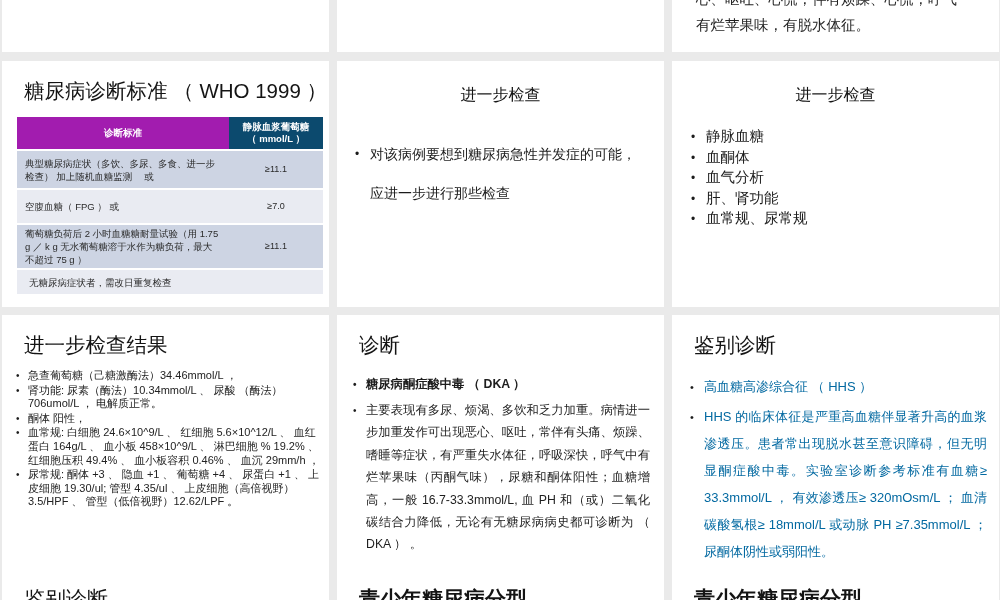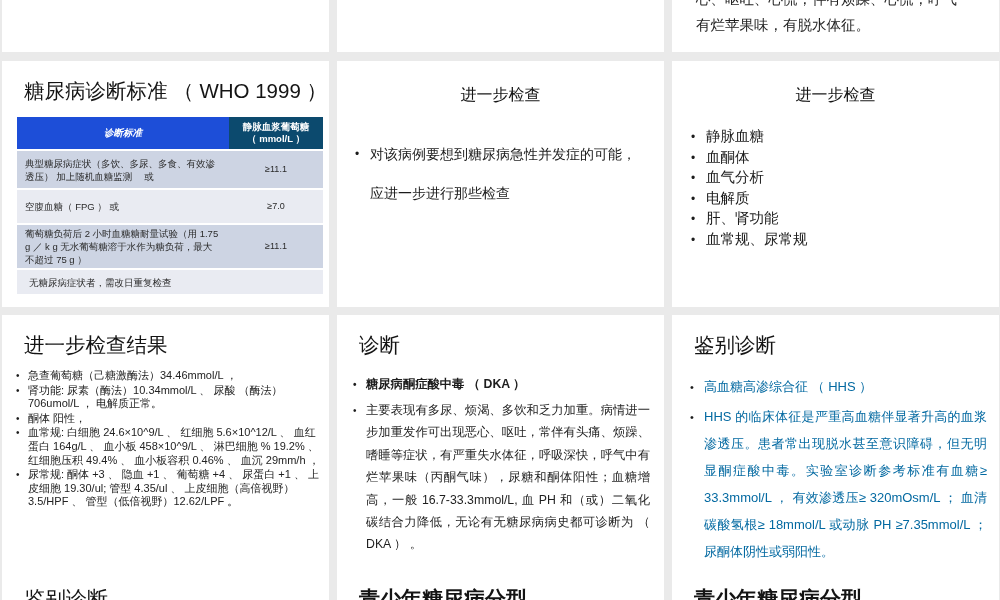--- a/index.html
+++ b/index.html
@@ -43,21 +43,21 @@
   }
   .diag-table td,.diag-table th{
     padding:2px 8px;vertical-align:middle;box-sizing:border-box;
     border-bottom:2px solid #ffffff;
   }
   .diag-table .col-main{width:212px;}
   .diag-table th{
     color:#ffffff;font-size:9.5px;font-weight:bold;text-align:center;height:33px;
     line-height:12px;
   }
-  .th-left{background:#1d4ed8;font-style:italic;}
+  .th-left{background:#a21caf;}
   .th-right{background:#0c4a6e;white-space:pre-line;}
   .diag-table td{font-size:9.5px;line-height:13px;color:#2a2a2a;}
   .diag-table td.val{text-align:center;font-size:9px;}
   .row-dark td{background:#cdd4e3;}
   .row-light td{background:#e9ebf2;}
   .h-r0 td{height:39px;}
   .h-r1 td{height:35px;}
   .h-r2 td{height:44px;}
   .h-r3 td{height:26px;padding-left:12px;}
 
@@ -119,21 +119,21 @@
         <col class="col-main">
         <col>
       </colgroup>
     <tbody>
         <tr>
       <th class="th-left">诊断标准</th>
       <th class="th-right">静脉血浆葡萄糖
 （ mmol/L ）</th>
     </tr>
     <tr class="row-dark h-r0">
-      <td>典型糖尿病症状（多饮、多尿、多食、有效渗透压） 加上随机血糖监测　 或</td>
+      <td>典型糖尿病症状（多饮、多尿、多食、进一步检查） 加上随机血糖监测　 或</td>
       <td class="val">≥11.1</td>
     </tr>
     <tr class="row-light h-r1">
       <td>空腹血糖（ FPG ） 或</td>
       <td class="val">≥7.0</td>
     </tr>
     <tr class="row-dark h-r2">
       <td>葡萄糖负荷后 2 小时血糖糖耐量试验（用 1.75 g ／ k g 无水葡萄糖溶于水作为糖负荷，最大不超过 75 g ）</td>
       <td class="val">≥11.1</td>
     </tr>
@@ -152,21 +152,20 @@
     <p class="q-line2">应进一步进行那些检查</p>
   </div>
 </div>
 
 <div class="card r2 c3">
   <div class="title-center">进一步检查</div>
   <ul class="bullets check-list">
     <li>静脉血糖</li>
     <li>血酮体</li>
     <li>血气分析</li>
-    <li>电解质</li>
     <li>肝、肾功能</li>
     <li>血常规、尿常规</li>
   </ul>
 </div>
 
 <div class="card r3 c1">
   <div class="title-left">进一步检查结果</div>
   <ul class="bullets result-list">
     <li>急查葡萄糖（己糖激酶法）34.46mmol/L ，</li>
     <li>肾功能: 尿素（酶法）10.34mmol/L 、 尿酸 （酶法） 706umol/L ， 电解质正常。</li>

